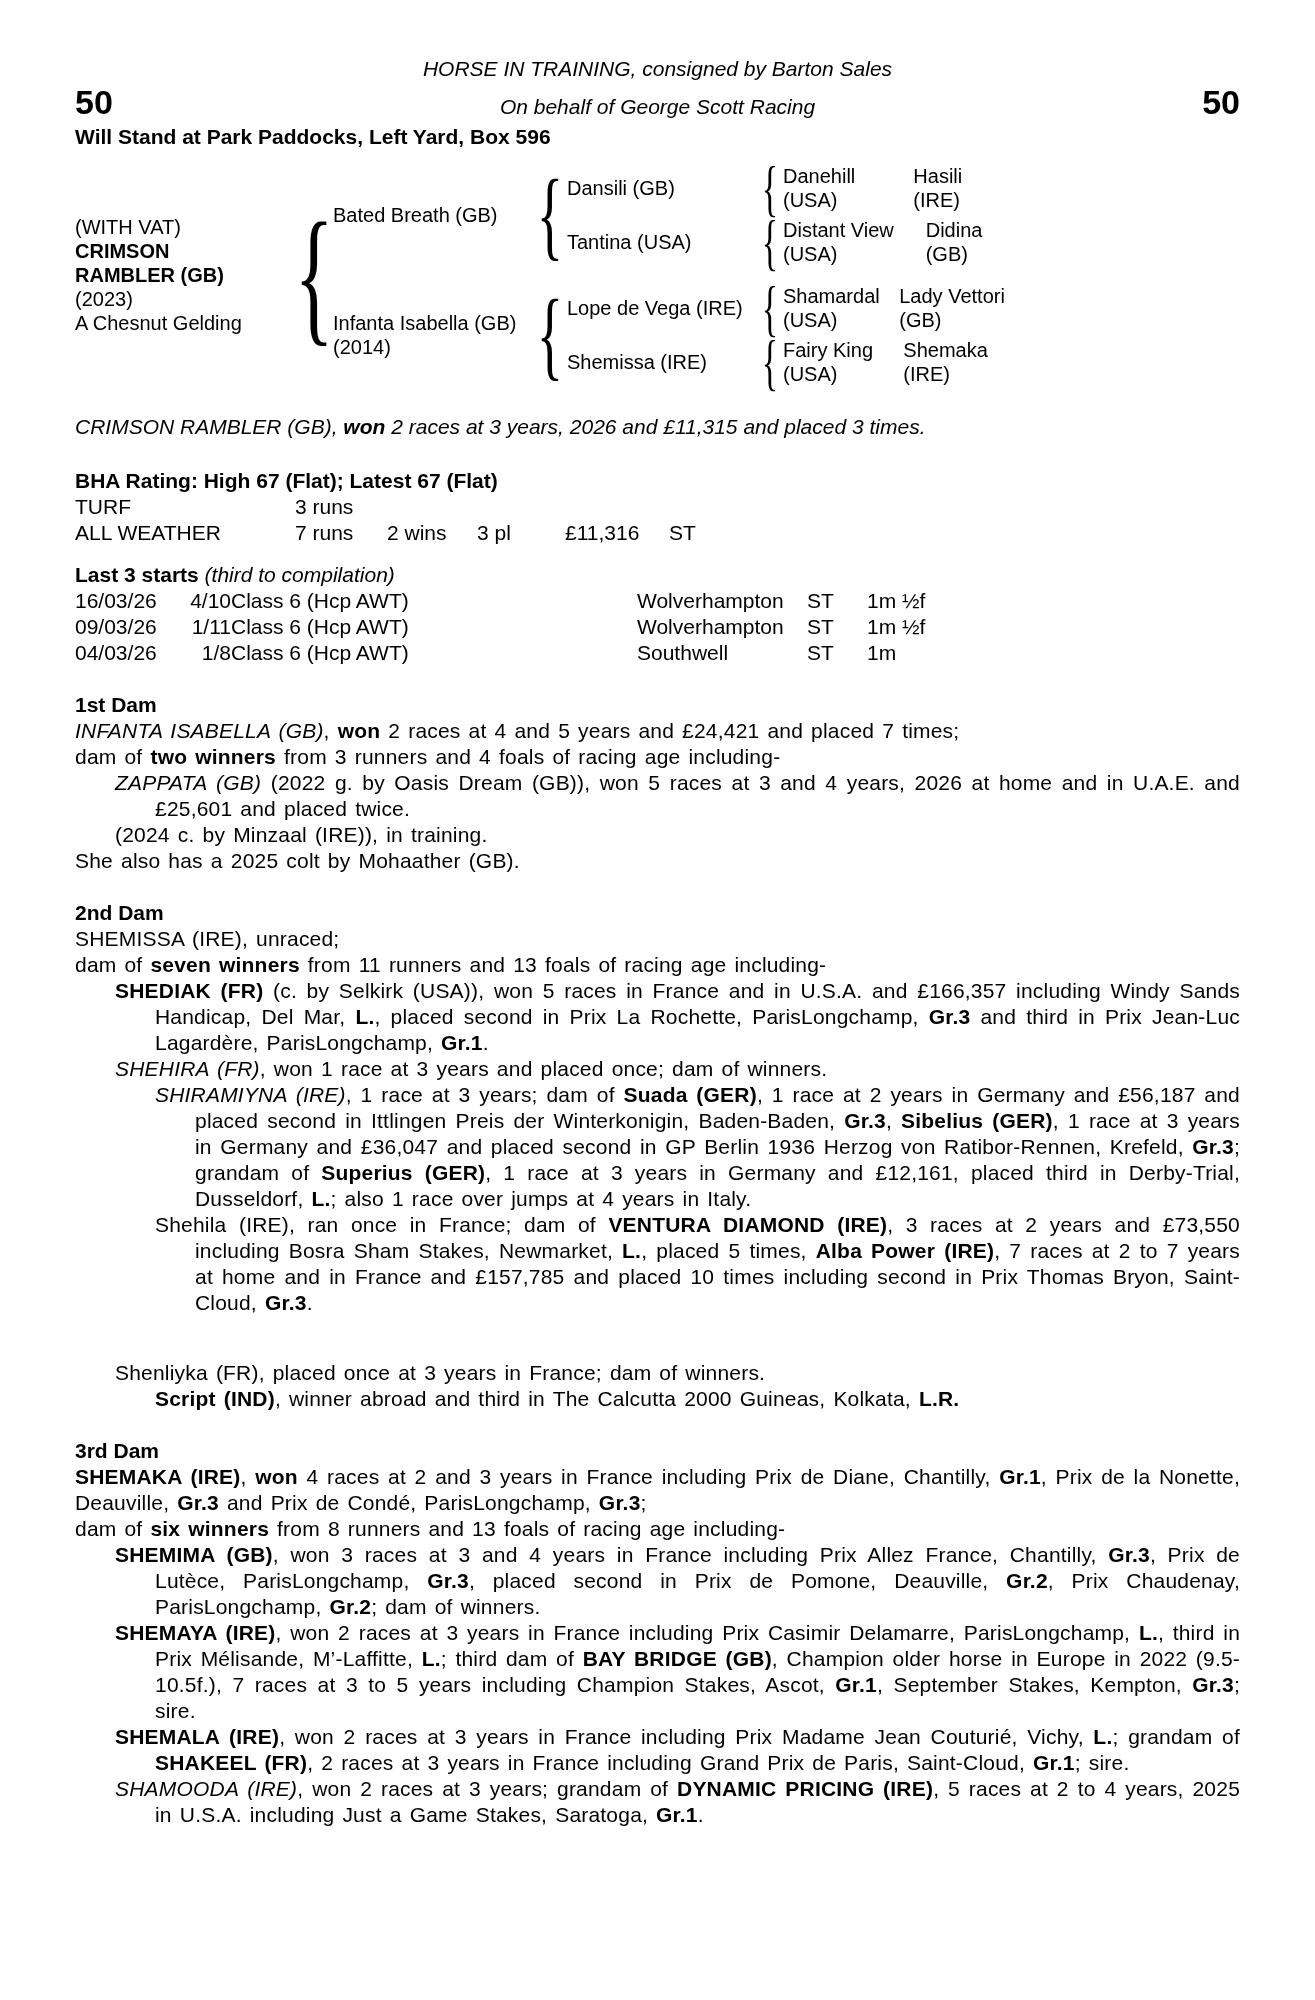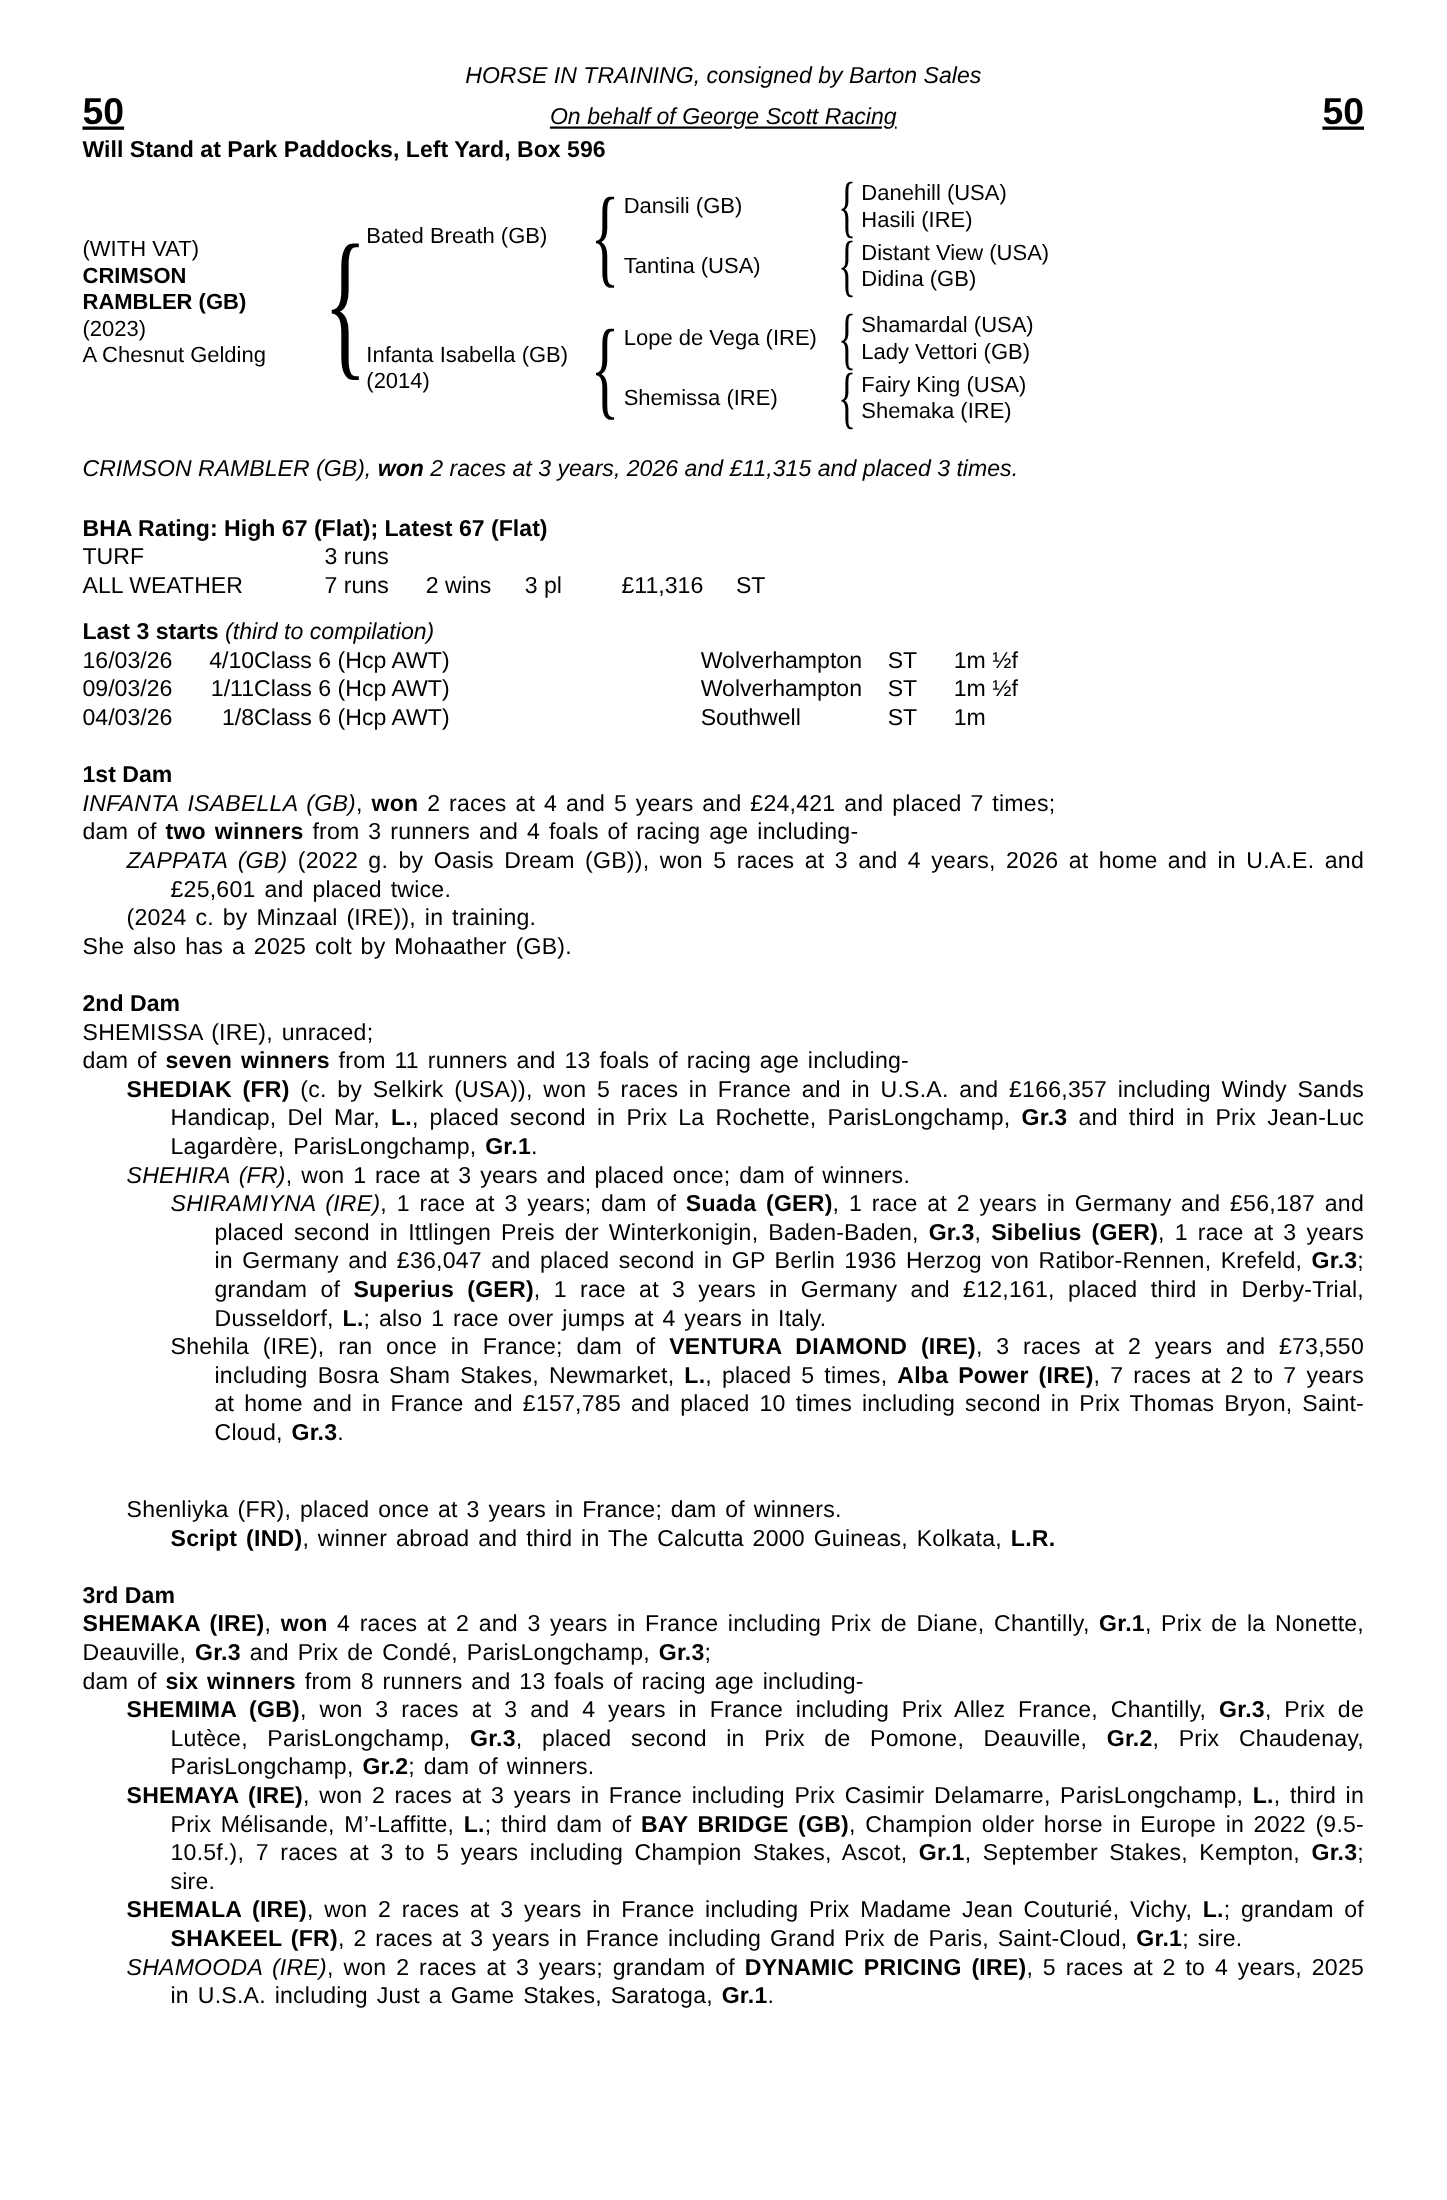--- a/index.html
+++ b/index.html
@@ -12,21 +12,21 @@
     line-height: 26px;
     overflow: hidden;
   }
   .page { padding: 56px 75px 0 75px; }
   .b { font-weight: bold; }
   .i { font-style: italic; }
   .center { text-align: center; }
 
   
   .hdr-top { font-size: 21px; }
-  .hdr-row { display: flex; justify-content: space-between; align-items: baseline; margin-top: 2px; text-decoration: underline; }
+  .hdr-row { display: flex; justify-content: space-between; align-items: baseline; margin-top: 2px; }
   .lot { font-size: 34px; font-weight: bold; line-height: 36px; }
   .stand-line { font-size: 21px; font-weight: bold; margin-top: 4px; }
 
   
   .pedigree { display: flex; align-items: center; margin-top: 14px; font-size: 20px; line-height: 24px; }
   .ped-left { width: 220px; align-self: center; }
   .ped-horse-name { max-width: 180px; }
   .brace {
     font-family: "Liberation Serif", serif;
     display: flex; align-items: center; justify-content: center;
@@ -35,21 +35,21 @@
     align-self: center;
   }
   .brace.sm { font-size: 62px; width: 26px; height: 44px; }
   .brace.md { font-size: 100px; width: 34px; height: 96px; }
   .brace.lg { font-size: 150px; width: 38px; height: 200px; }
   .gen2-col { display: flex; flex-direction: column; row-gap: 18px; }
   .ped-row { display: flex; align-items: center; }
   .gen2-name { width: 200px; }
   .gen3-col { display: flex; flex-direction: column; row-gap: 6px; }
   .gen3-name { width: 190px; }
-  .gen4-col { width: 230px; display: flex; flex-direction: column; justify-content: center; }
+  .gen4-col { width: 230px; display: flex; flex-direction: row; justify-content: center; }
 
   
   .summary { margin-top: 28px; }
   .bha-line { margin-top: 28px; font-weight: bold; }
   .grid-row { display: grid; }
   .rating-table .grid-row { grid-template-columns: 220px 92px 90px 88px 104px 88px auto; }
   .starts-title { margin-top: 16px; }
   .starts-table .grid-row { grid-template-columns: 108px 48px 406px 170px 60px auto; }
   .starts-table .grid-row > div:nth-child(2) { text-align: right; }
 

